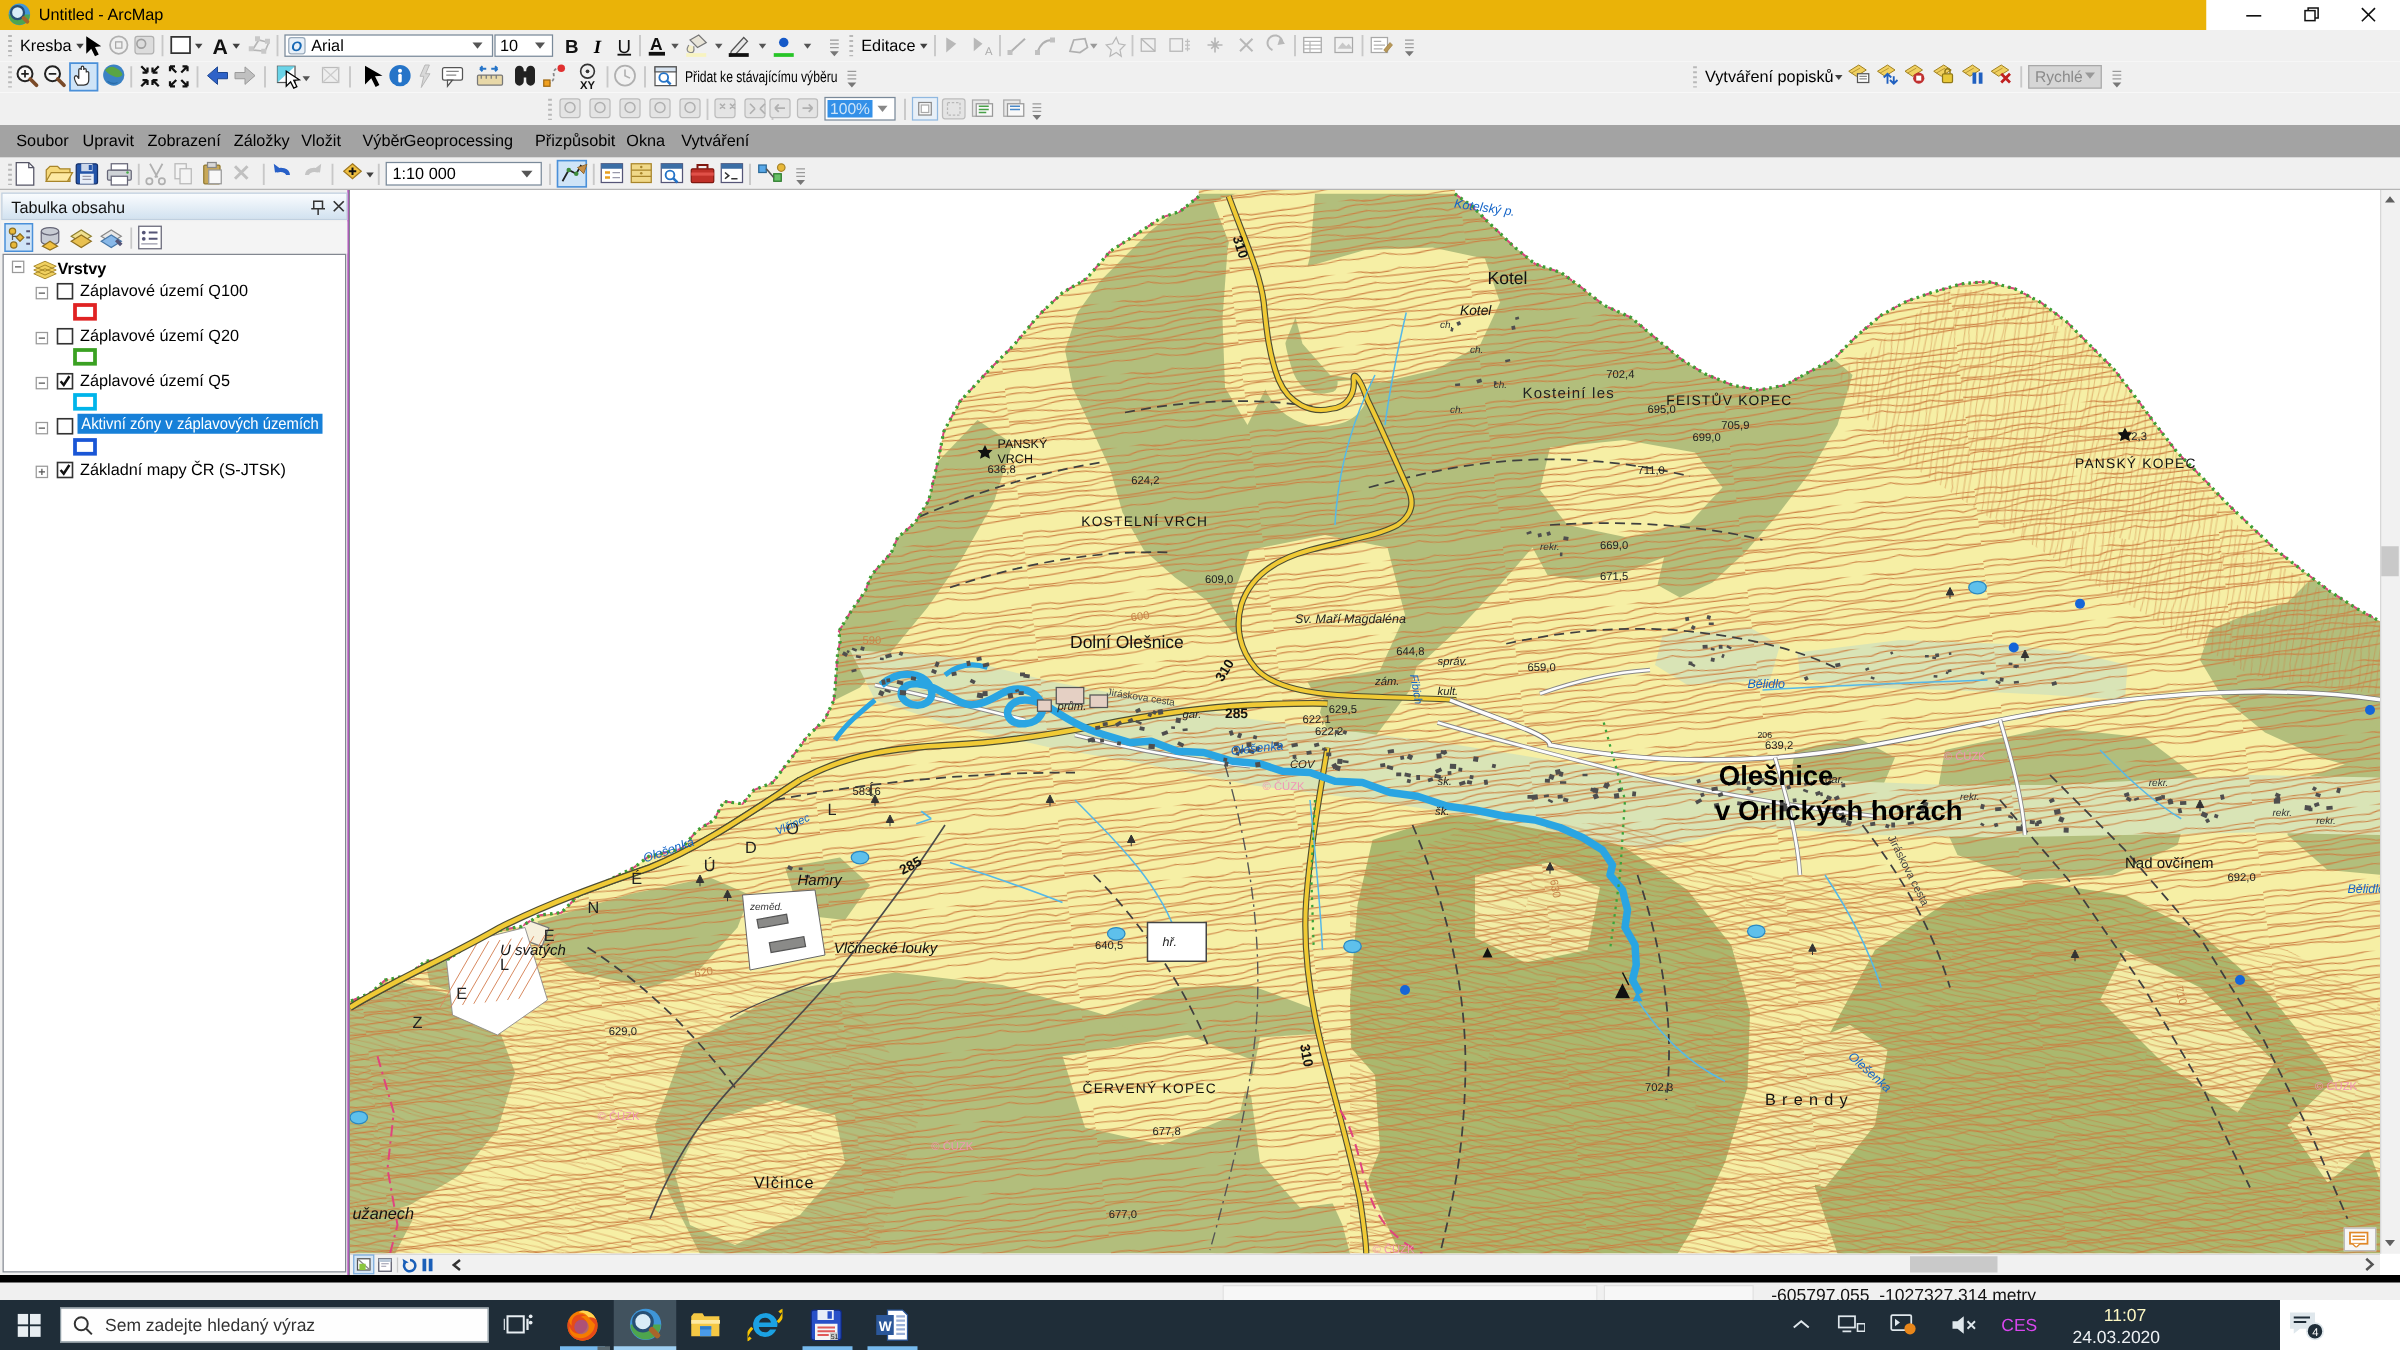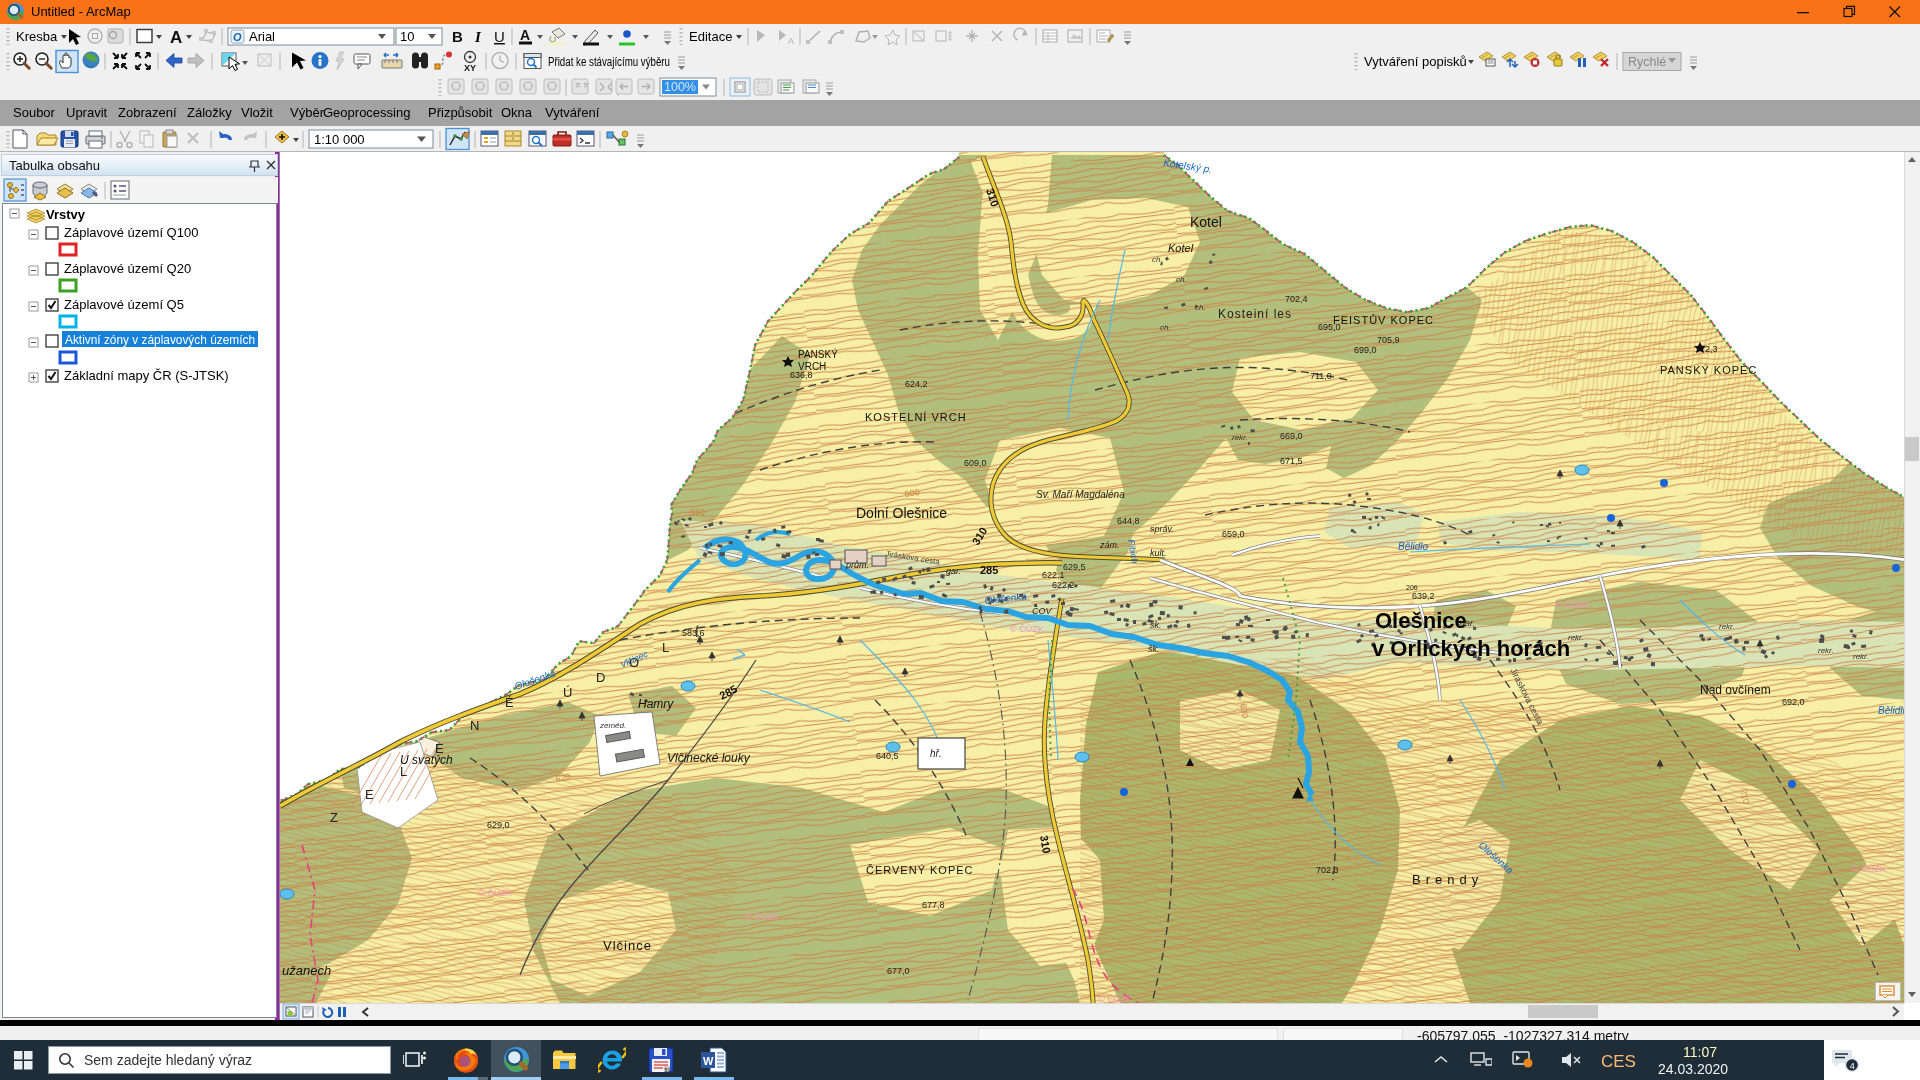--- a/index.html
+++ b/index.html
@@ -1,19 +1,19 @@
 <!DOCTYPE html>
 <html><head><meta charset="utf-8">
 <style>
 *{margin:0;padding:0;box-sizing:border-box}
 html,body{width:1920px;height:1080px;overflow:hidden;font-family:"Liberation Sans",sans-serif;background:#fff}
 .abs{position:absolute}
 .menuitem{position:absolute;top:5px;font-size:13px;color:#000}
 </style></head><body>
-<div class="abs" style="left:0;top:0;width:1920px;height:24px;background:#f97316">
+<div class="abs" style="left:0;top:0;width:1765px;height:24px;background:#eab308">
  <svg class="abs" style="left:6px;top:2px" width="19" height="19" viewBox="0 0 19 19">
   <circle cx="9.5" cy="9.5" r="8.6" fill="#3f96d8"></circle>
   <path d="M1,9.5a8.5,8.5 0 0,0 17,0z" fill="#4ea54e"></path>
   <circle cx="8" cy="8" r="5.2" fill="#d9ecf7" stroke="#274f74" stroke-width="1.8"></circle>
   <rect x="11.5" y="11" width="7" height="3" rx="1.2" transform="rotate(45 13 12.5)" fill="#a8652a"></rect>
     </svg>
  <div class="abs" style="left:31px;top:4px;font-size:13px;color:#000">Untitled - ArcMap</div>
  <svg class="abs" style="left:1780px;top:0" width="46" height="24">
       <rect x="17" y="12" width="12" height="1.3" fill="#111"></rect>
     </svg>
@@ -321,21 +321,21 @@
     <rect x="577" y="5" width="17" height="4" fill="#3b6ea5"></rect>
     <path d="M580,12 l3,2.5 -3,2.5 M585,17 h5" stroke="#333" stroke-width="1.3" fill="none"></path>
     <path d="M600,5 v17" stroke="#c8c8c8" stroke-width="1.5"></path>
     <rect x="607" y="6" width="6" height="6" fill="#58a8e8" stroke="#2a6898"></rect>
     <rect x="619" y="13" width="6" height="6" fill="#68c068" stroke="#2a7a2a"></rect>
     <path d="M613,9 l6,7" stroke="#555" stroke-width="1.3"></path>
     <circle cx="625" cy="8" r="3" fill="#e8b838" stroke="#a8852a"></circle>
     <path d="M637,9 h7 M637,12 h7 M637,15 h7" stroke="#9a9a9a"></path>
     <path d="M637,18 l7,0 -3.5,4z" fill="#777"></path>
   </svg>
-<div class="abs" style="left:0;top:152px;width:279px;height:868px;background:#f0f0f0;border-right:4px solid #a21caf">
+<div class="abs" style="left:0;top:152px;width:279px;height:868px;background:#f0f0f0;border-right:1px solid #a21caf">
     <div class="abs" style="left:1px;top:2px;width:277px;height:22px;background:linear-gradient(#fafcfe,#d2e2f0);border:1px solid #c0d0e0">
       <span class="abs" style="left:7px;top:3px;font-size:13px;color:#111">Tabulka obsahu</span>
       <svg class="abs" style="left:245px;top:3px" width="30" height="16">
         <path d="M4,3 h7 l0,6 h-7z M7.5,9 v5 M2,9 h11" stroke="#333" fill="none" stroke-width="1.2"></path>
         <path d="M20,3 l8,8 M28,3 l-8,8" stroke="#333" stroke-width="1.4"></path>
       </svg>
     </div>
     <svg class="abs" style="left:1px;top:25px" width="277" height="26">
       <rect width="277" height="26" fill="#f4f4f4"></rect>
       <rect x="3" y="2" width="22" height="22" fill="#cfe4f7" stroke="#4a90d9" stroke-width="1.2"></rect>
@@ -1047,21 +1047,21 @@
     </svg>
     <svg class="abs" style="left:1512px;top:11px" width="24" height="18">
       <rect x="1" y="1" width="16" height="12" rx="1" fill="none" stroke="#dfe7ec" stroke-width="1.4"></rect>
       <path d="M4,4 l4,3 -4,3z" fill="#dfe7ec"></path>
       <circle cx="16" cy="12" r="4.5" fill="#e8861a"></circle>
     </svg>
     <svg class="abs" style="left:1560px;top:11px" width="24" height="18">
       <path d="M2,6 v6 h4 l5,4 v-14 l-5,4z" fill="#dfe7ec"></path>
       <path d="M14,6 l6,6 M20,6 l-6,6" stroke="#dfe7ec" stroke-width="1.5"></path>
     </svg>
-    <span class="abs" style="left:1601px;top:12px;font-size:17px;color:#fdba74">CES</span>
+    <span class="abs" style="left:1601px;top:12px;font-size:14px;color:#d946ef">CES</span>
     <span class="abs" style="left:1683px;top:4px;font-size:14px;color:#fef9c3">11:07</span>
     <span class="abs" style="left:1658px;top:21px;font-size:14px;color:#eef2f5">24.03.2020</span>
     <svg class="abs" style="left:1830px;top:8px" width="30" height="26">
       <path d="M2,2 h20 v13 h-12 l-5,4 v-4 h-3z" fill="#dfe7ec"></path>
       <path d="M5,6 h13 M5,9.5 h10" stroke="#1f2d38" stroke-width="1.6"></path>
       <circle cx="22" cy="17" r="6.5" fill="#1f2d38" stroke="#dfe7ec" stroke-width="1.4"></circle>
       <text x="19.8" y="21" font-size="9" fill="#fff">4</text>
     </svg>
   </div>
 </body></html>

